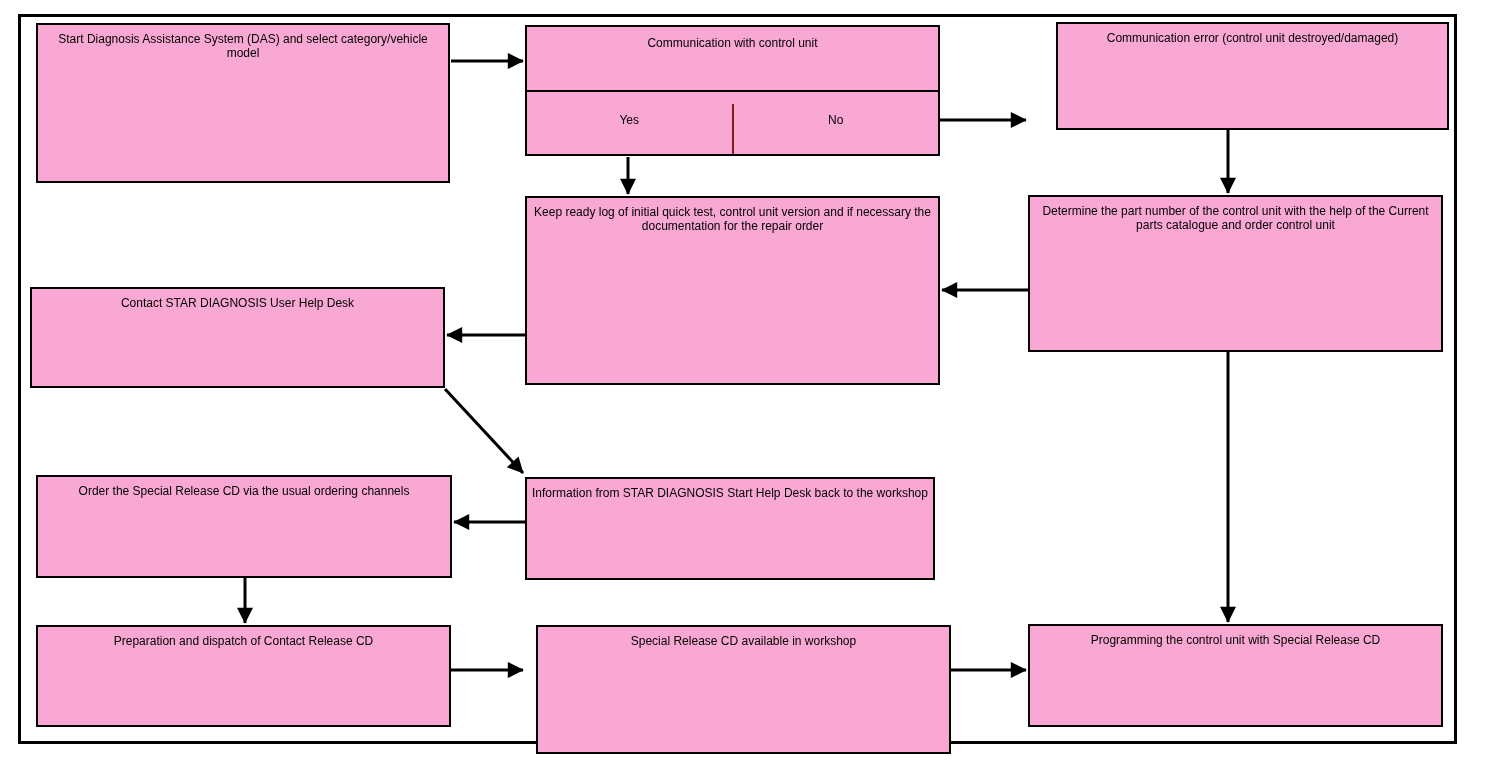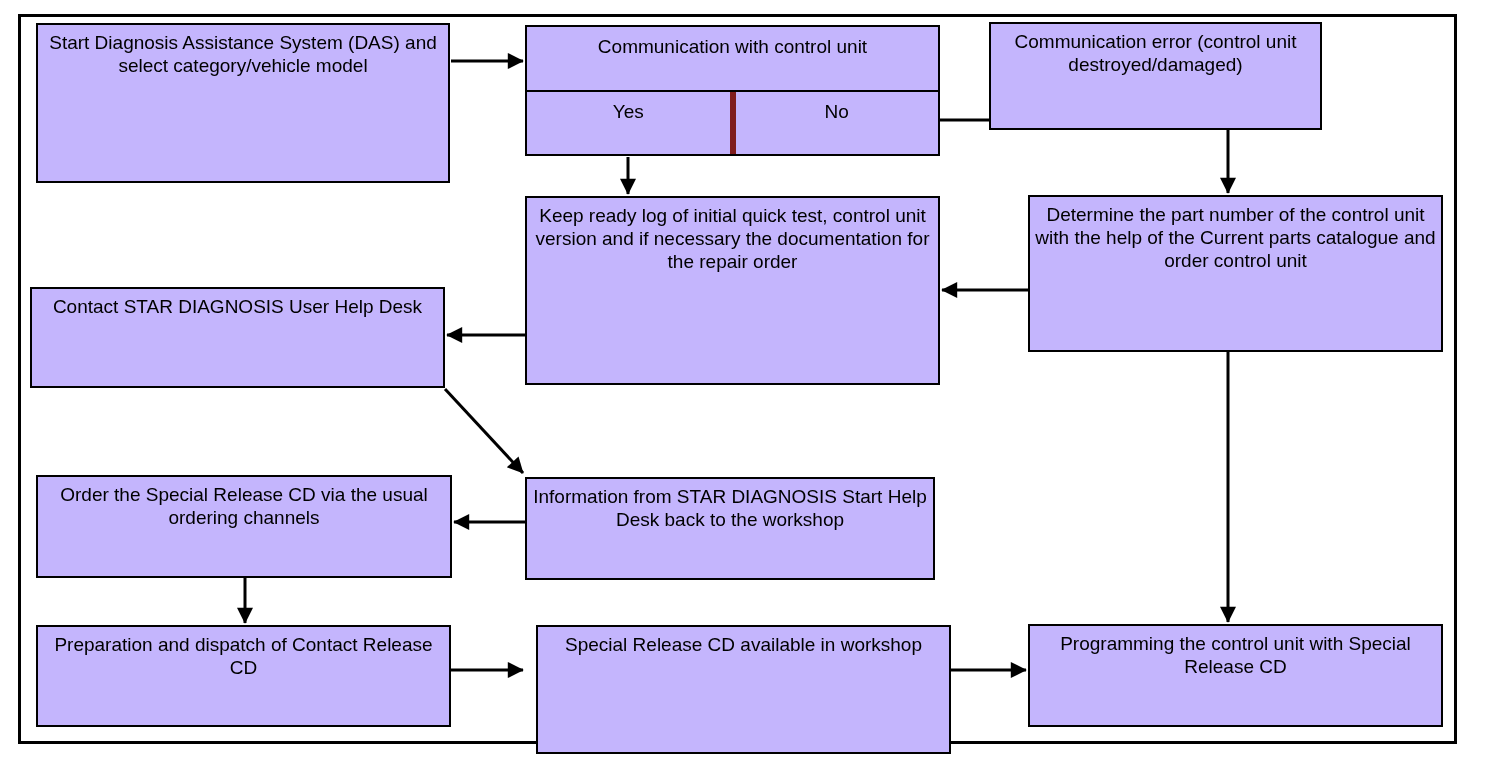--- a/index.html
+++ b/index.html
@@ -34,50 +34,51 @@
     position: absolute;
     left: 0;
     top: 0;
     width: 1504px;
     height: 762px;
   }
   .node {
     position: absolute;
     box-sizing: border-box;
     border: 2px solid #000000;
-    background: #c4b5fd;
-    font-size: 19px;
+    background: #f9a8d4;
+    font-size: 12px;
     line-height: 1.2;
     text-align: center;
     padding: 7px 5px 0 5px;
   }
   .node.split {
     padding: 0;
     display: flex;
     flex-direction: column;
+    gap: 12px;
   }
   .split-header {
     height: 65px;
     box-sizing: border-box;
     border-bottom: 2px solid #000000;
     padding-top: 9px;
     text-align: center;
   }
   .split-row {
     flex: 1;
     display: flex;
   }
   .split-cell {
     flex: 1;
     box-sizing: border-box;
     padding-top: 9px;
     text-align: center;
   }
   .split-cell.yes {
-    border-right: 6px solid #7f1d1d;
+    border-right: 2px solid #7f1d1d;
   }
   line.edge {
     stroke: #000000;
     stroke-width: 3;
   }
 </style>
 </head>
 <body>
 
 <div class="canvas">
@@ -109,21 +110,21 @@
   </div>
 
   <div class="node split" style="left:525px; top:25px; width:415px; height:131px">
     <div class="split-header">Communication with control unit</div>
     <div class="split-row">
       <div class="split-cell yes">Yes</div>
       <div class="split-cell">No</div>
     </div>
   </div>
 
-  <div class="node" style="left:989px; top:22px; width:333px; height:108px">
+  <div class="node" style="left:1056px; top:22px; width:393px; height:108px">
     <span>Communication error (control unit destroyed/damaged)</span>
   </div>
 
   <div class="node" style="left:1028px; top:195px; width:415px; height:157px; padding-left:2px; padding-right:2px">
     <span>Determine the part number of the control unit with the help of the Current parts catalogue and order control unit</span>
   </div>
 
   <div class="node" style="left:525px; top:196px; width:415px; height:189px">
     <span>Keep ready log of initial quick test, control unit version and if necessary the documentation for the repair order</span>
   </div>

